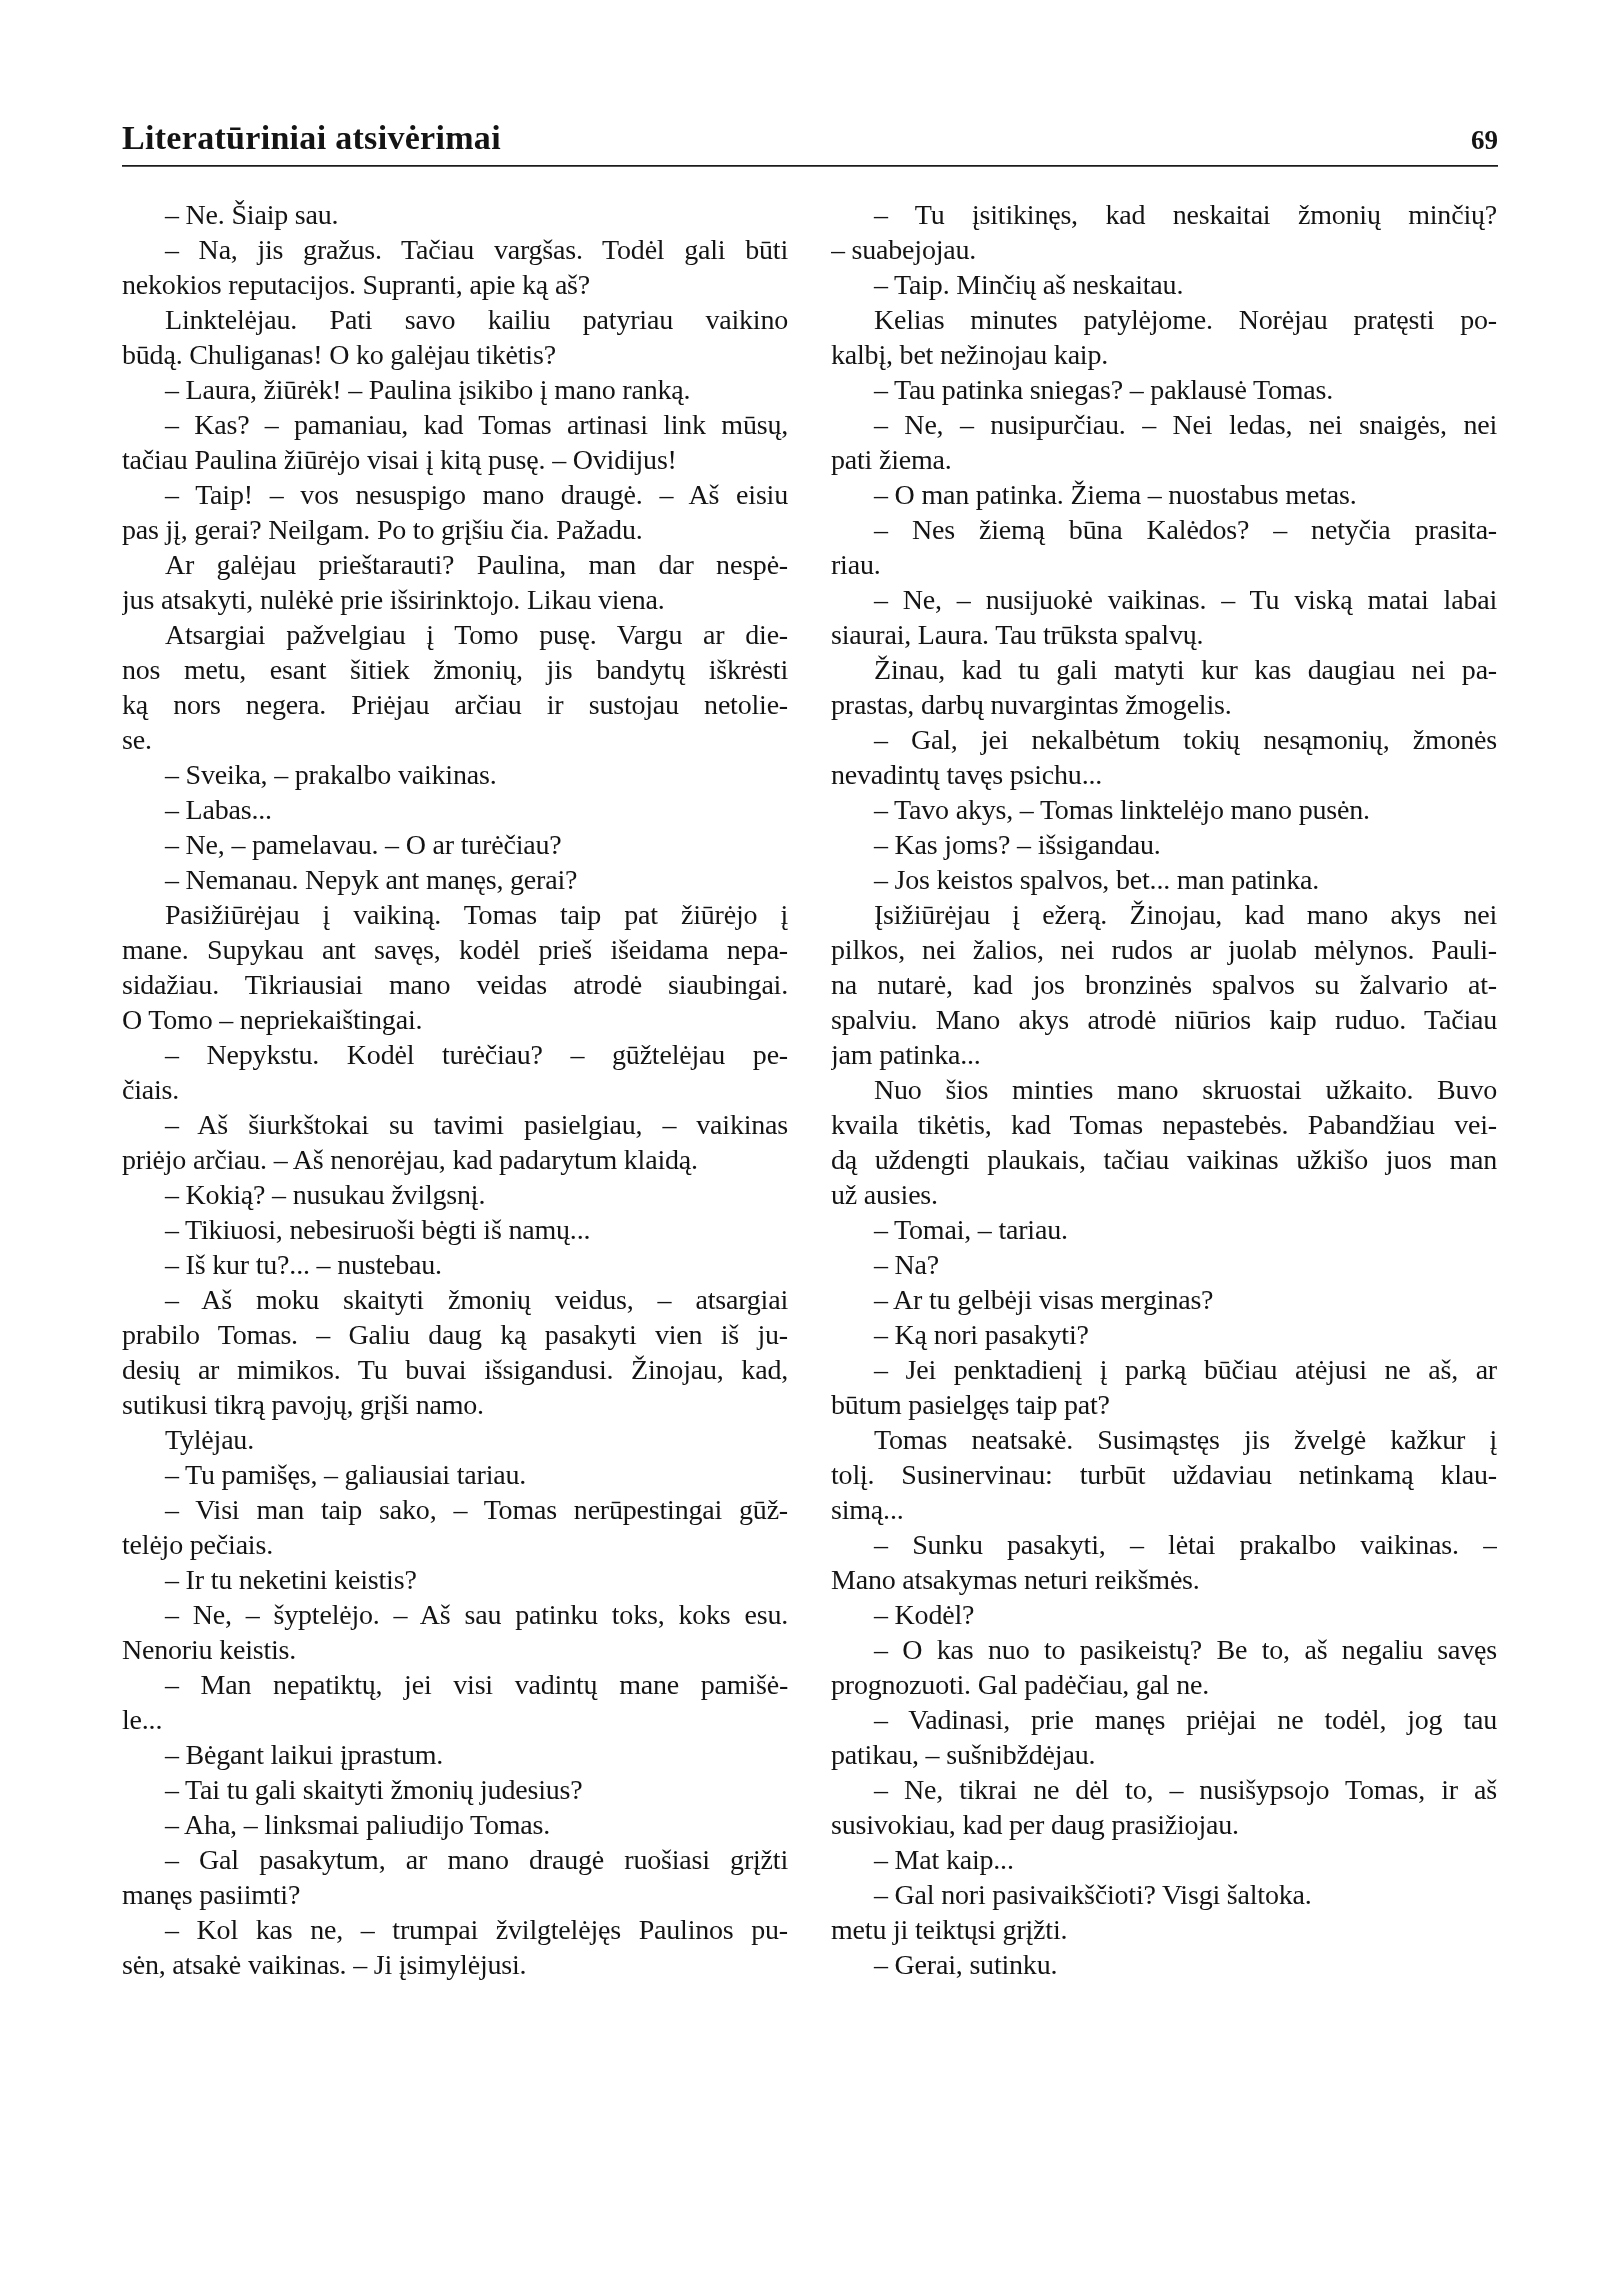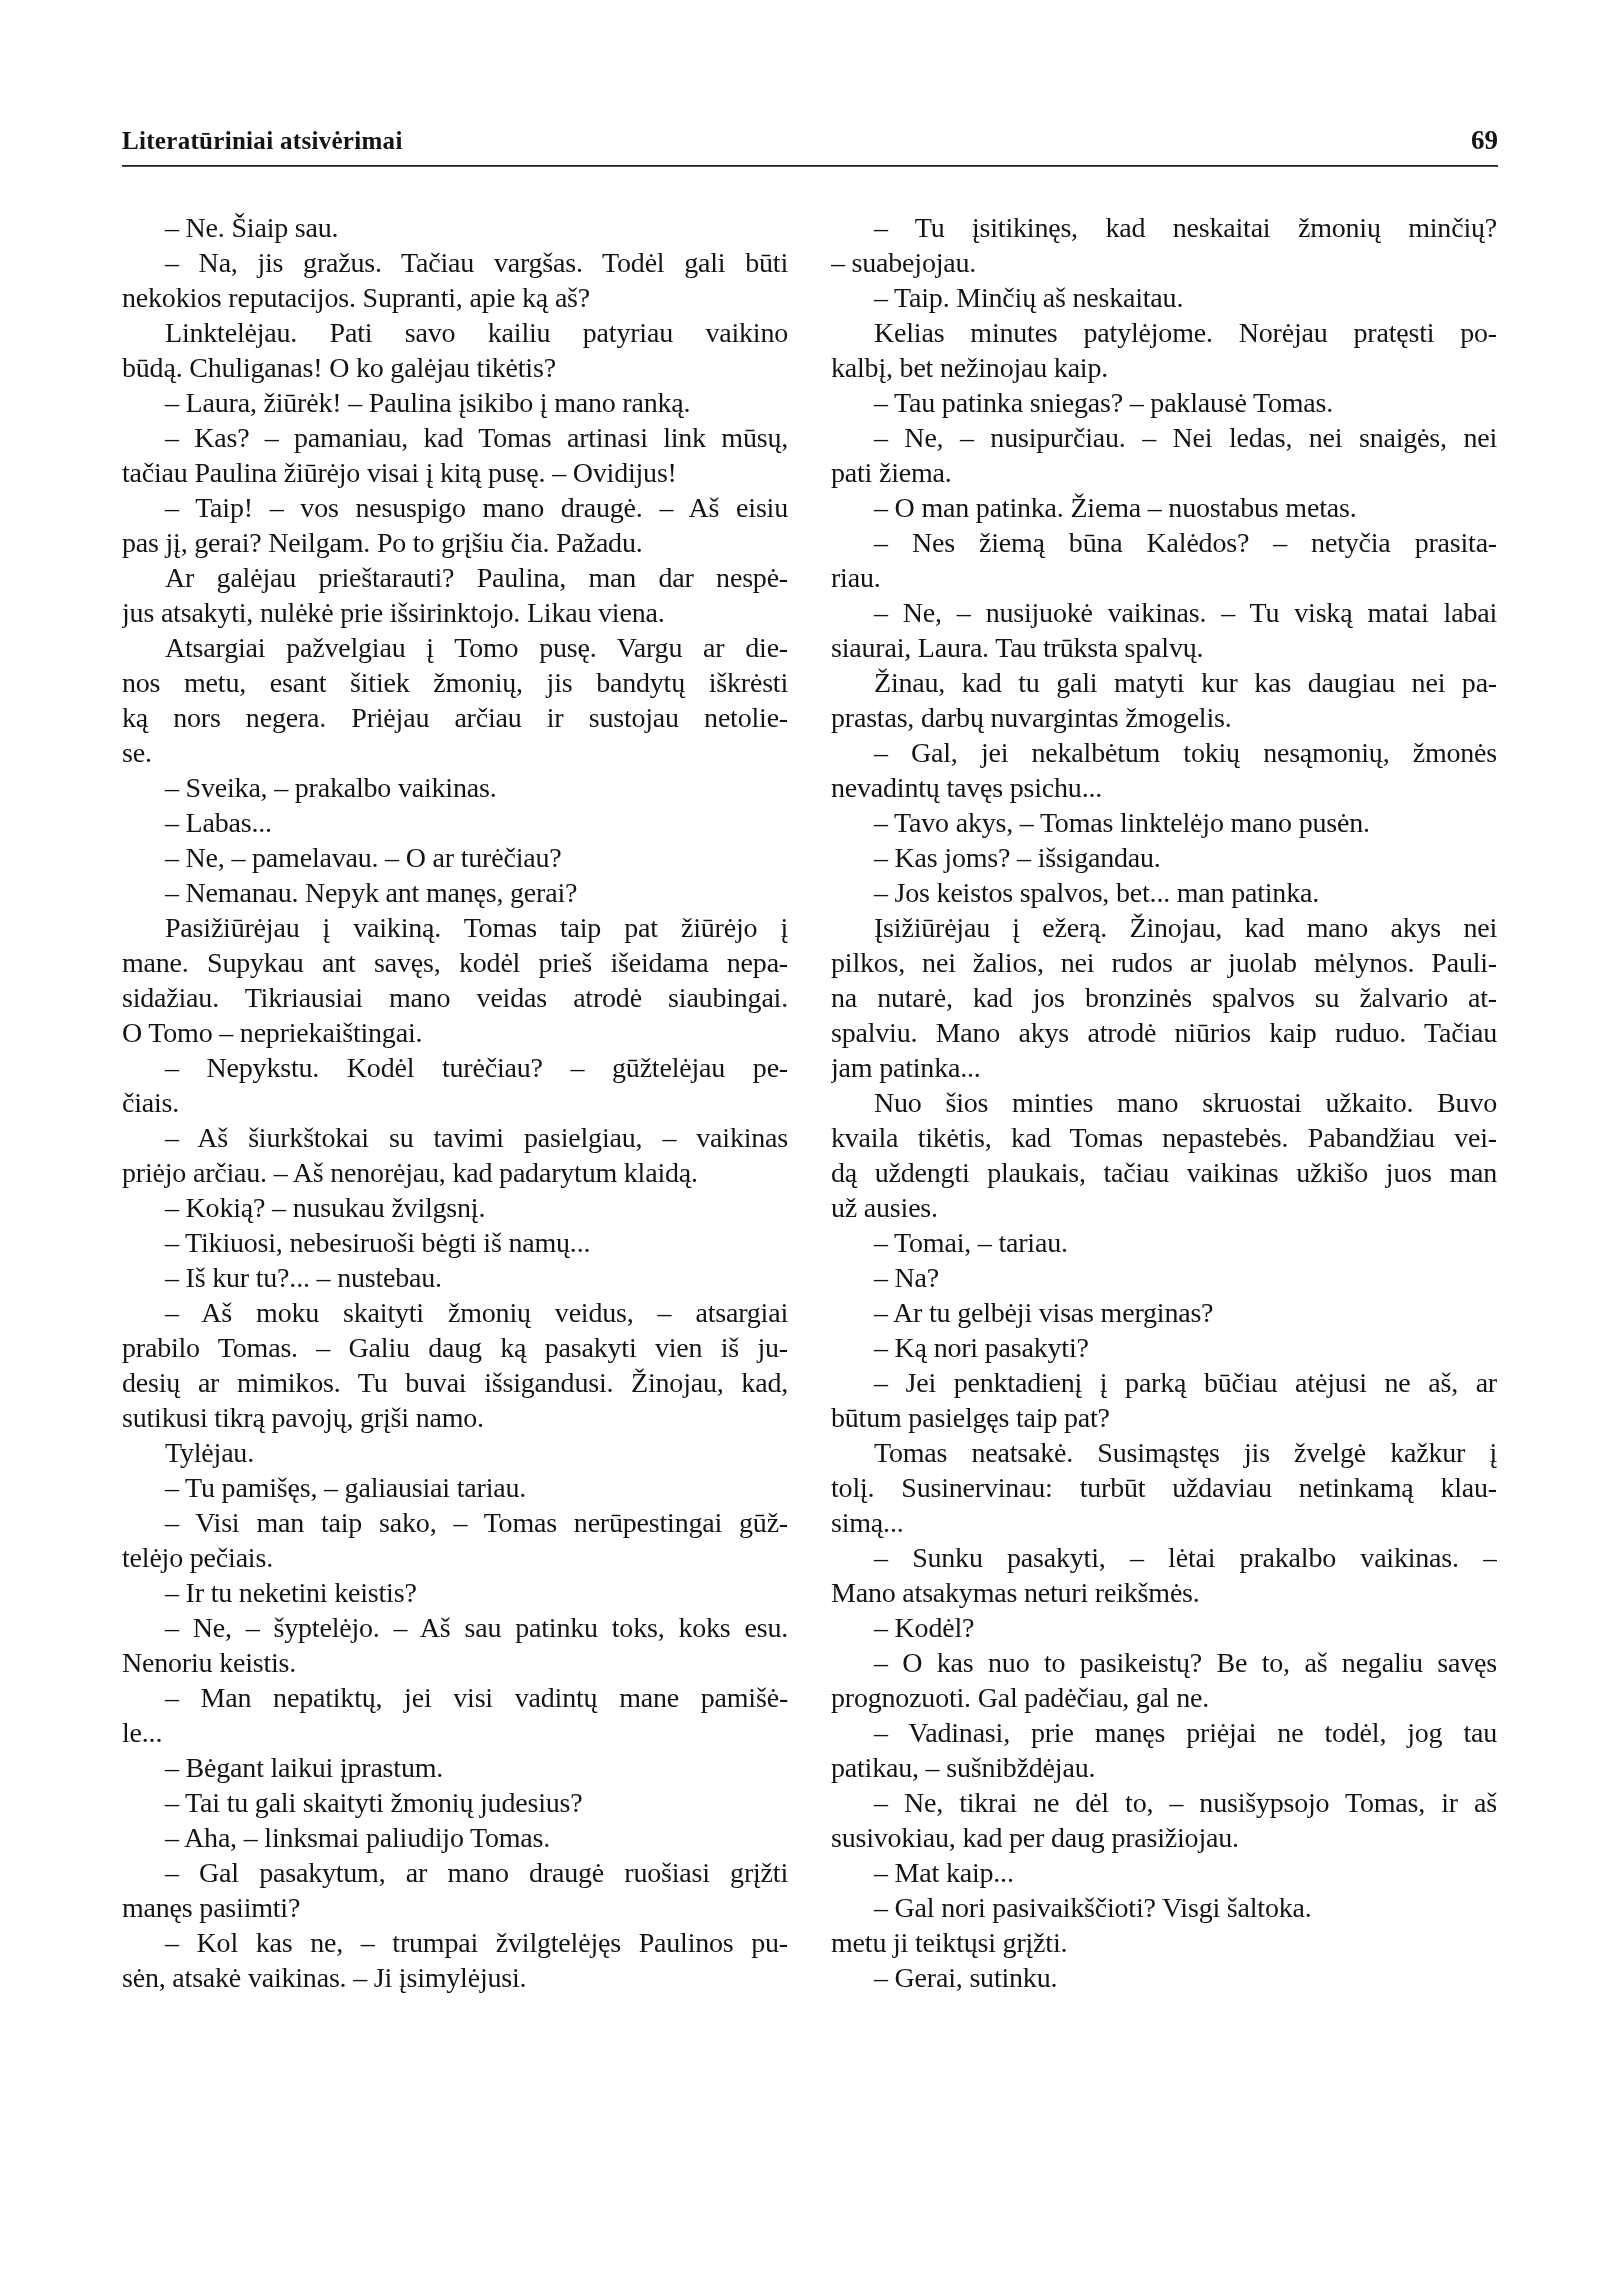--- a/index.html
+++ b/index.html
@@ -10,35 +10,35 @@
     font-family: "Liberation Serif", "DejaVu Serif", serif;
     color: #141414;
     overflow: hidden;
   }
   .page-header {
     position: absolute;
     left: 122px; right: 122px; top: 117px;
     display: flex; justify-content: space-between; align-items: baseline;
   }
   .running-title {
-    font-size: 25px; font-weight: bold; letter-spacing: 0.3px;
+    font-size: 34px; font-weight: bold; letter-spacing: 0.3px;
   }
   .page-number {
     font-size: 27px; font-weight: bold; padding-top: 7.7px; margin-left: 29px;
   }
   .header-rule {
     position: absolute;
     left: 122px; right: 122px; top: 165px;
     height: 0;
     border-top: 1.9px solid #1b1b1b;
     border-bottom: 1px solid #555;
   }
   .columns {
     position: absolute;
-    left: 122px; top: 210px;
+    left: 122px; top: 197px;
     width: 1375px;
     display: flex; gap: 43px;
   }
   .col {
     width: 666px;
     font-size: 28px;
     line-height: 35px;
     letter-spacing: -0.2px;
   }
   .line {

